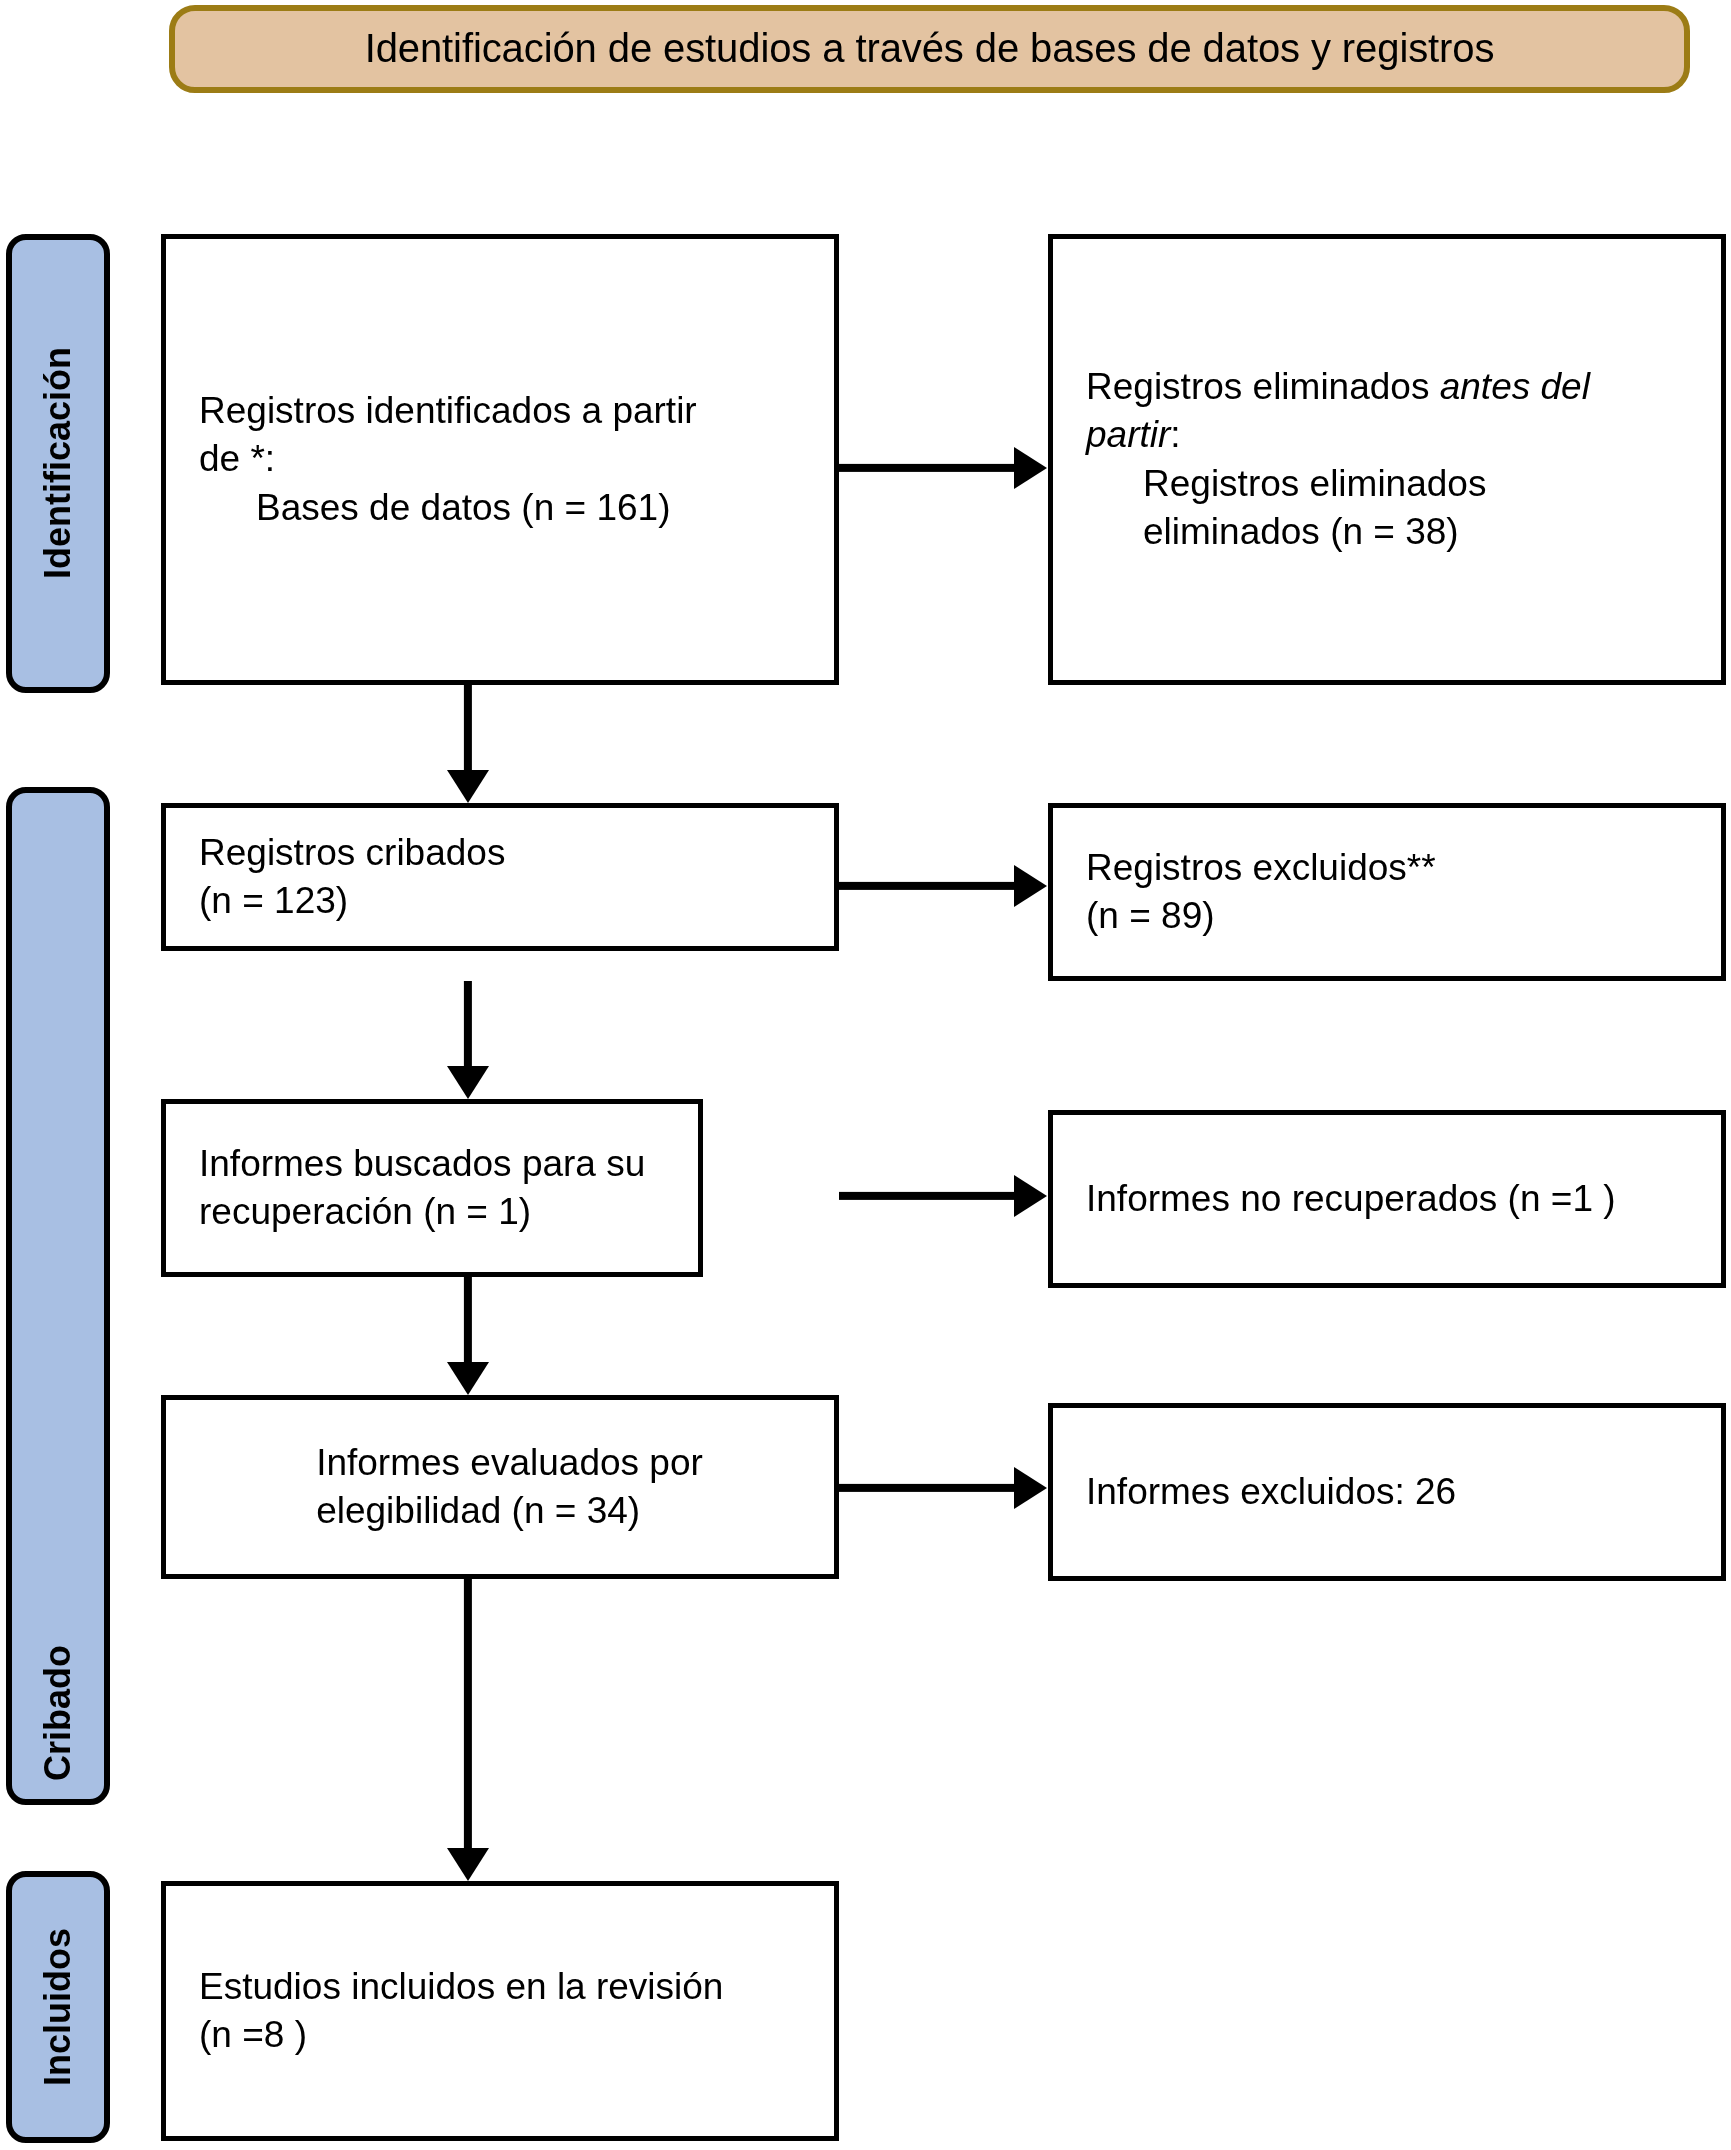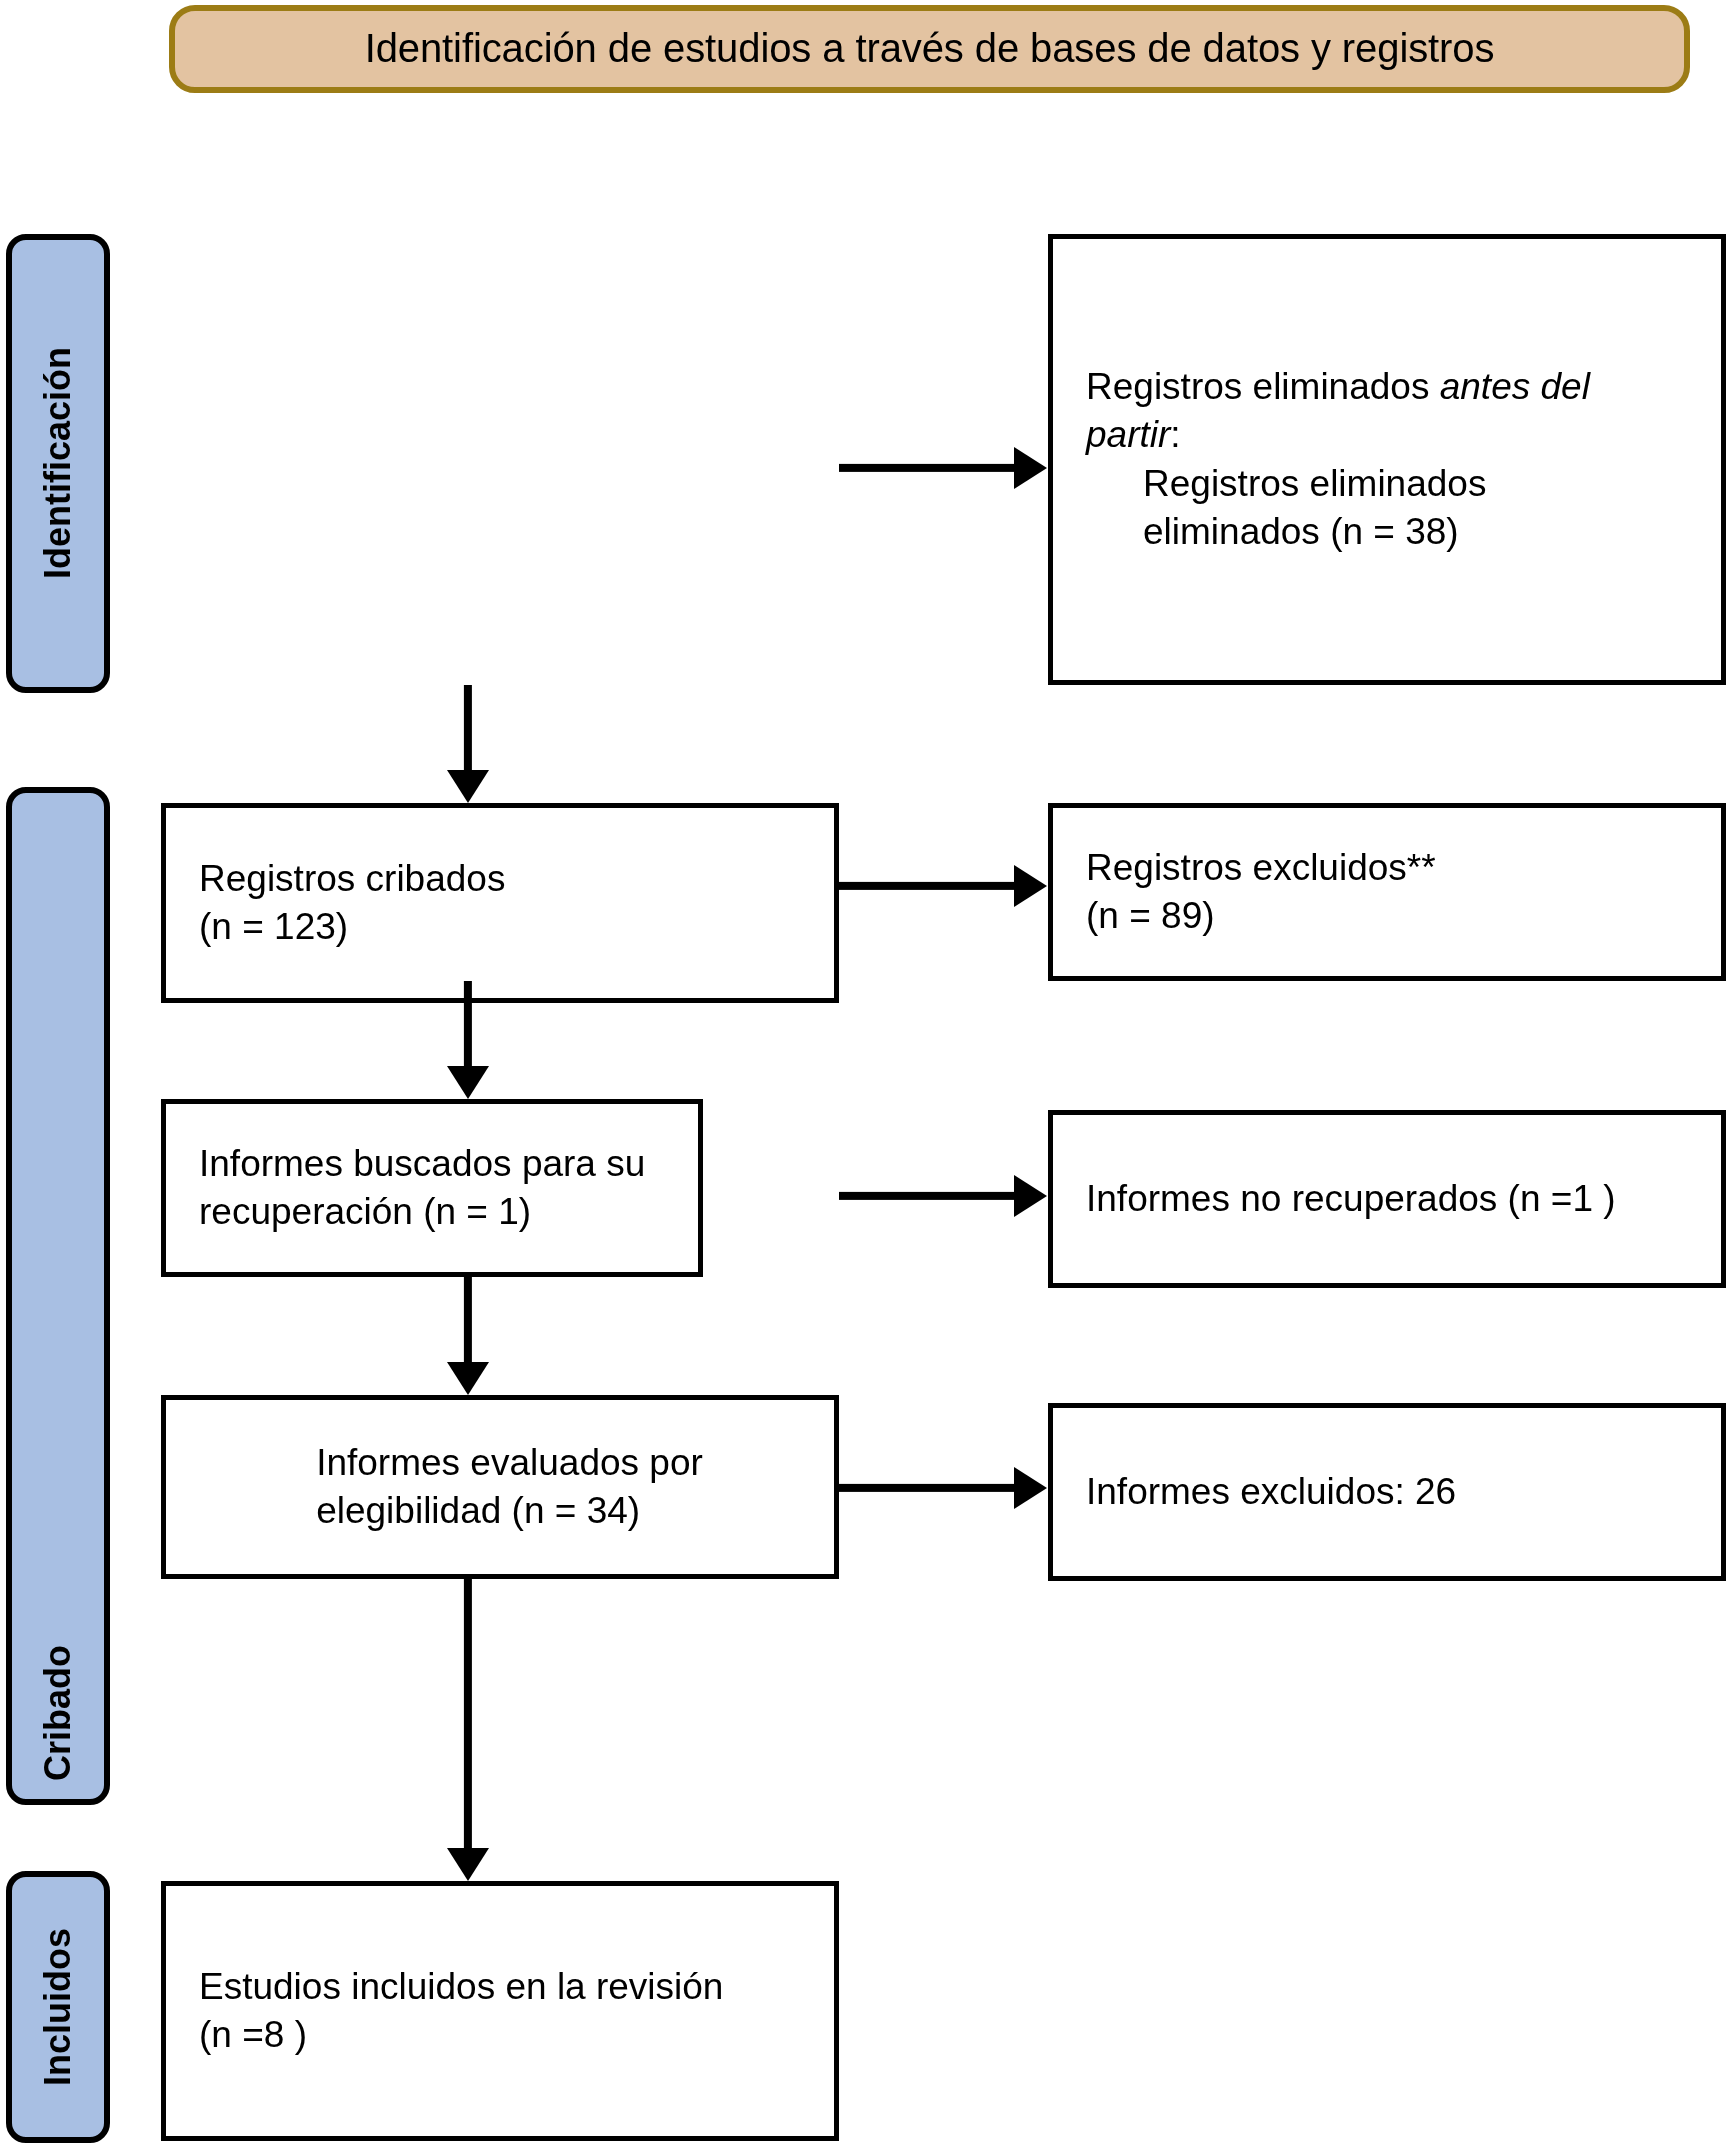--- a/index.html
+++ b/index.html
@@ -144,36 +144,39 @@
   </div>
 
   <div class="stage-bar align-bottom" style="left:6px; top:787px; width:104px; height:1018px;">
     <span class="stage-label">Cribado</span>
   </div>
 
   <div class="stage-bar align-center" style="left:6px; top:1871px; width:104px; height:272px;">
     <span class="stage-label">Incluidos</span>
   </div>
 
+  <div class="flow-box" style="left:161px; top:234px; width:678px; height:451px;">
+    <div class="flow-text"><span>Registros identificados a partir</span><br><span>de *:</span><br><span class="indent">Bases de datos (n = 161)</span></div>
+  </div>
 
   <div class="flow-box" style="left:1048px; top:234px; width:678px; height:451px;">
     <div class="flow-text"><span>Registros eliminados </span><span class="ital">antes del</span><br><span class="ital">partir</span><span>:</span><br><span class="indent">Registros eliminados</span><br><span class="indent">eliminados (n = 38)</span></div>
   </div>
 
   <div class="arrow-h" style="left:839px; top:468px; width:208px;">
     <div class="stem" style="width:175px;"></div>
     <div class="head" style="left:175px;"></div>
   </div>
 
   <div class="arrow-v" style="left:468px; top:685px; height:118px;">
     <div class="stem" style="height:85px;"></div>
     <div class="head" style="top:85px;"></div>
   </div>
 
-  <div class="flow-box" style="left:161px; top:803px; width:678px; height:200px;">
+  <div class="flow-box" style="left:161px; top:803px; width:678px; height:148px;">
     <div class="flow-text"><span>Registros cribados</span><br><span>(n = 123)</span></div>
   </div>
 
   <div class="flow-box" style="left:1048px; top:803px; width:678px; height:178px;">
     <div class="flow-text"><span>Registros excluidos**</span><br><span>(n = 89)</span></div>
   </div>
 
   <div class="arrow-h" style="left:839px; top:886px; width:208px;">
     <div class="stem" style="width:175px;"></div>
     <div class="head" style="left:175px;"></div>

